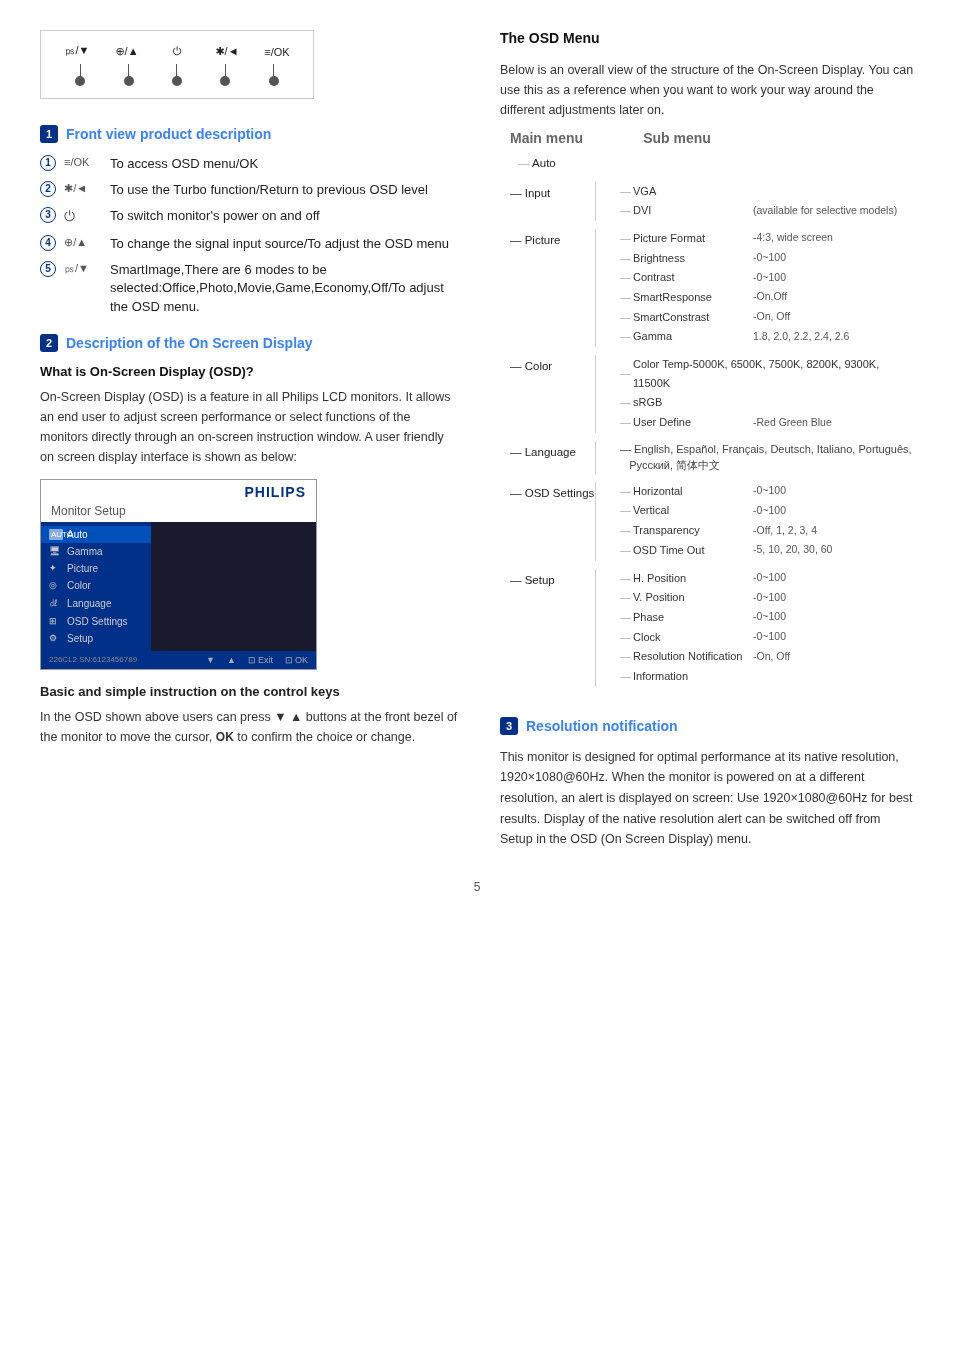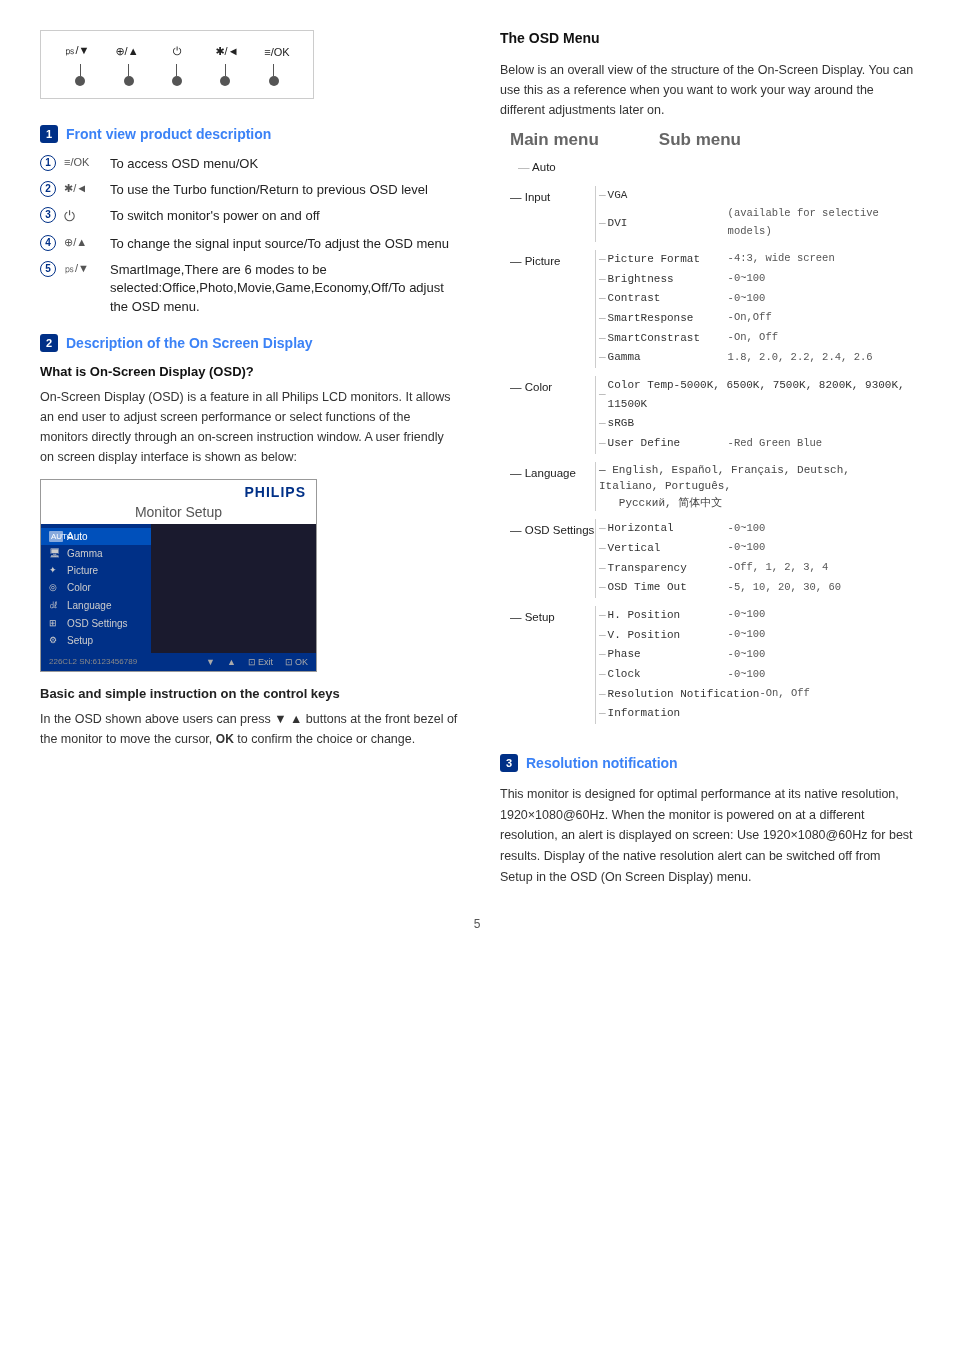--- a/index.html
+++ b/index.html
@@ -126,23 +126,22 @@
     .monitor-brand {
       text-align: right;
       padding: 4px 10px 2px 10px;
       font-size: 14px;
       font-weight: bold;
       color: #003087;
       letter-spacing: 1px;
     }
     .monitor-setup-label {
       padding: 2px 10px 4px 10px;
-      font-size: 14px;
+      font-size: 12px;
       color: #555;
-      text-align: center;
     }
     .monitor-body {
       display: flex;
     }
     .monitor-menu {
       background: #003087;
       width: 110px;
       padding: 4px 0;
     }
     .menu-item {
@@ -248,22 +247,21 @@
     }
     .main-name {
       width: 85px;
       font-size: 11.5px;
       color: #222;
       padding-top: 2px;
     }
     .sub-tree {
       flex: 1;
       border-left: 1px solid #ccc;
-      padding-left: 3px;
-      font-family: Liberation Mono, monospace;
+      padding-left: 24px;
     }
     .sub-row {
       display: flex;
       align-items: center;
       margin-bottom: 1px;
       font-size: 11px;
     }
     .sub-row::before {
       content: '— ';
       color: #aaa;
@@ -282,21 +280,21 @@
       font-size: 11.5px;
       padding-left: 8px;
     }
     .main-row-only::before {
       content: '— ';
       color: #aaa;
     }
     .header-row {
       display: flex;
       gap: 60px;
-      font-size: 17px;
+      font-size: 14px;
       font-weight: bold;
       color: #666;
       margin-bottom: 8px;
       padding-left: 10px;
     }
   </style>
 </head>
 <body>
 
 <div class="page">

